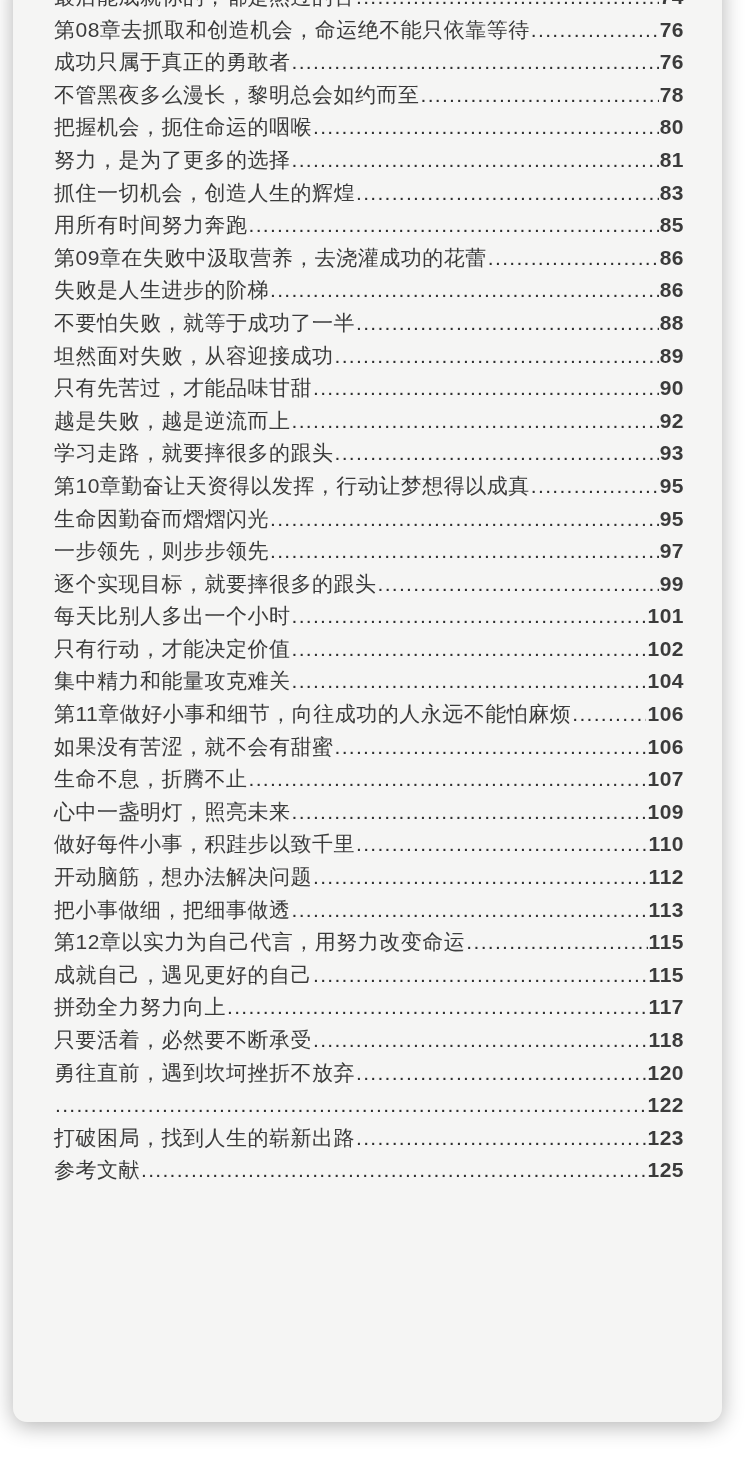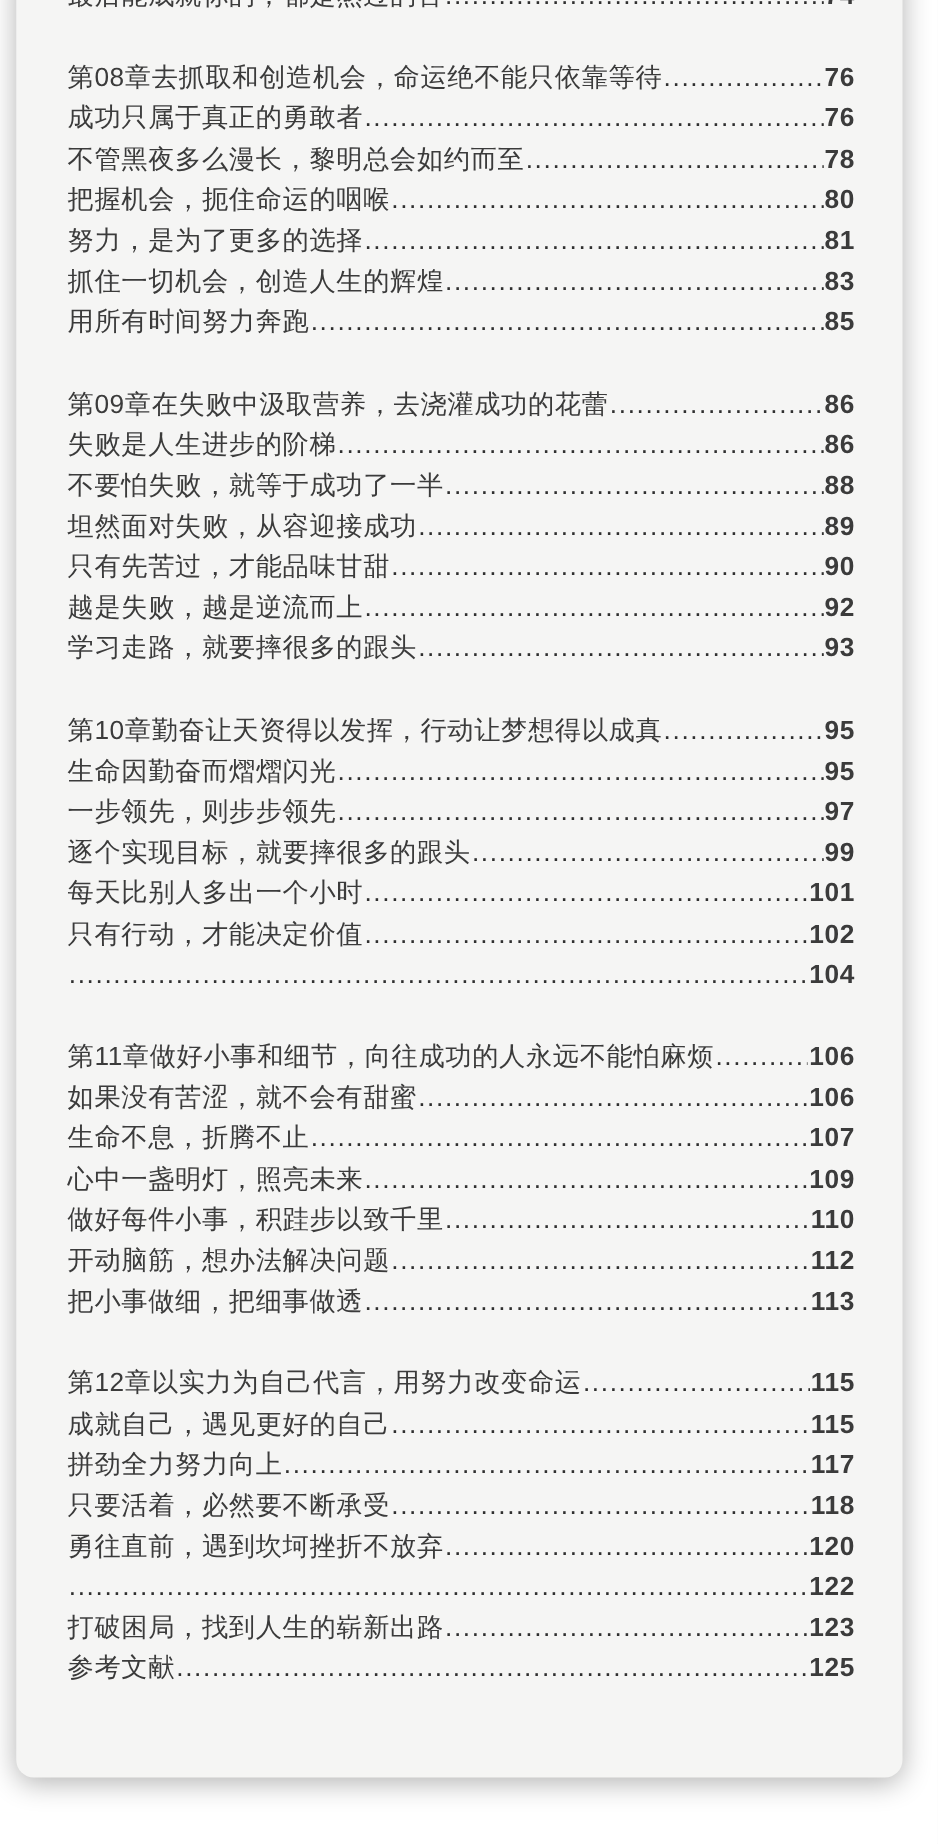--- a/index.html
+++ b/index.html
@@ -26,21 +26,21 @@
     color: #3b3b3b;
     font-size: 21px;
   }
   .row {
     display: flex;
     align-items: baseline;
     height: 32.6px;
     line-height: 32.6px;
     white-space: nowrap;
   }
-  .row.section-start { margin-top: 33px; }
+  .row.section-start { }
   .title {
     flex: 0 0 auto;
     letter-spacing: 0.5px;
   }
   .leader {
     flex: 1 1 auto;
     overflow: hidden;
     margin: 0 1px;
     min-width: 12px;
   }
@@ -182,20 +182,21 @@
           <span class="pnum">101</span>
         </div>
 
         <div class="row">
           <span class="title">只有行动，才能决定价值</span>
           <span class="leader"></span>
           <span class="pnum">102</span>
         </div>
 
         <div class="row">
+          <span class="title">集中精力和能量攻克难关</span>
           <span class="leader"></span>
           <span class="pnum">104</span>
         </div>
 
         <div class="row section-start">
           <span class="title">第11章做好小事和细节，向往成功的人永远不能怕麻烦</span>
           <span class="leader"></span>
           <span class="pnum">106</span>
         </div>
 

